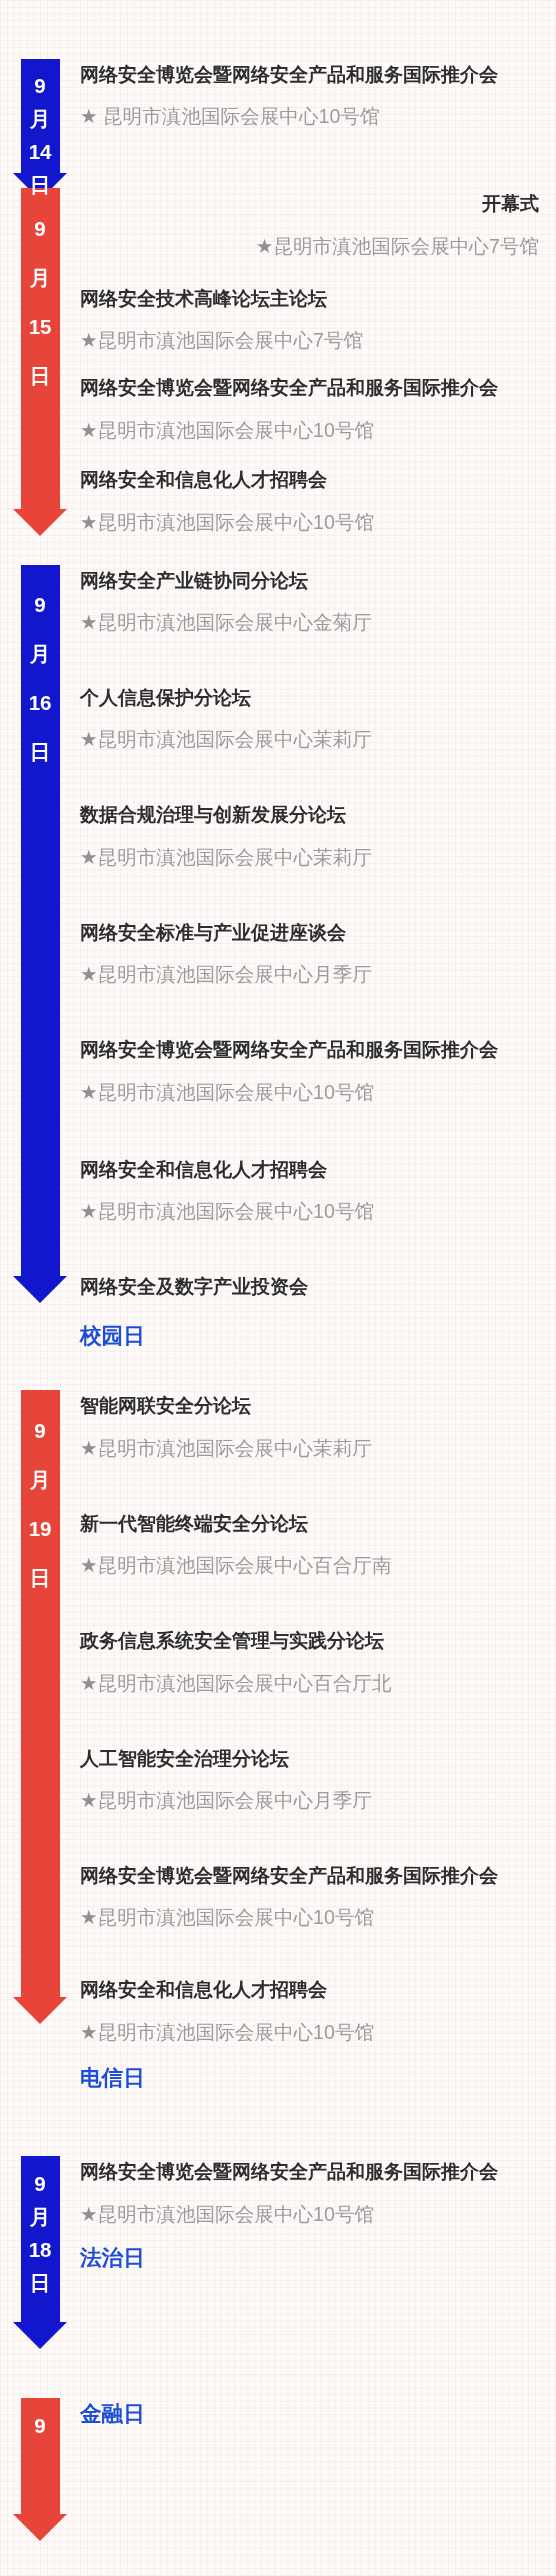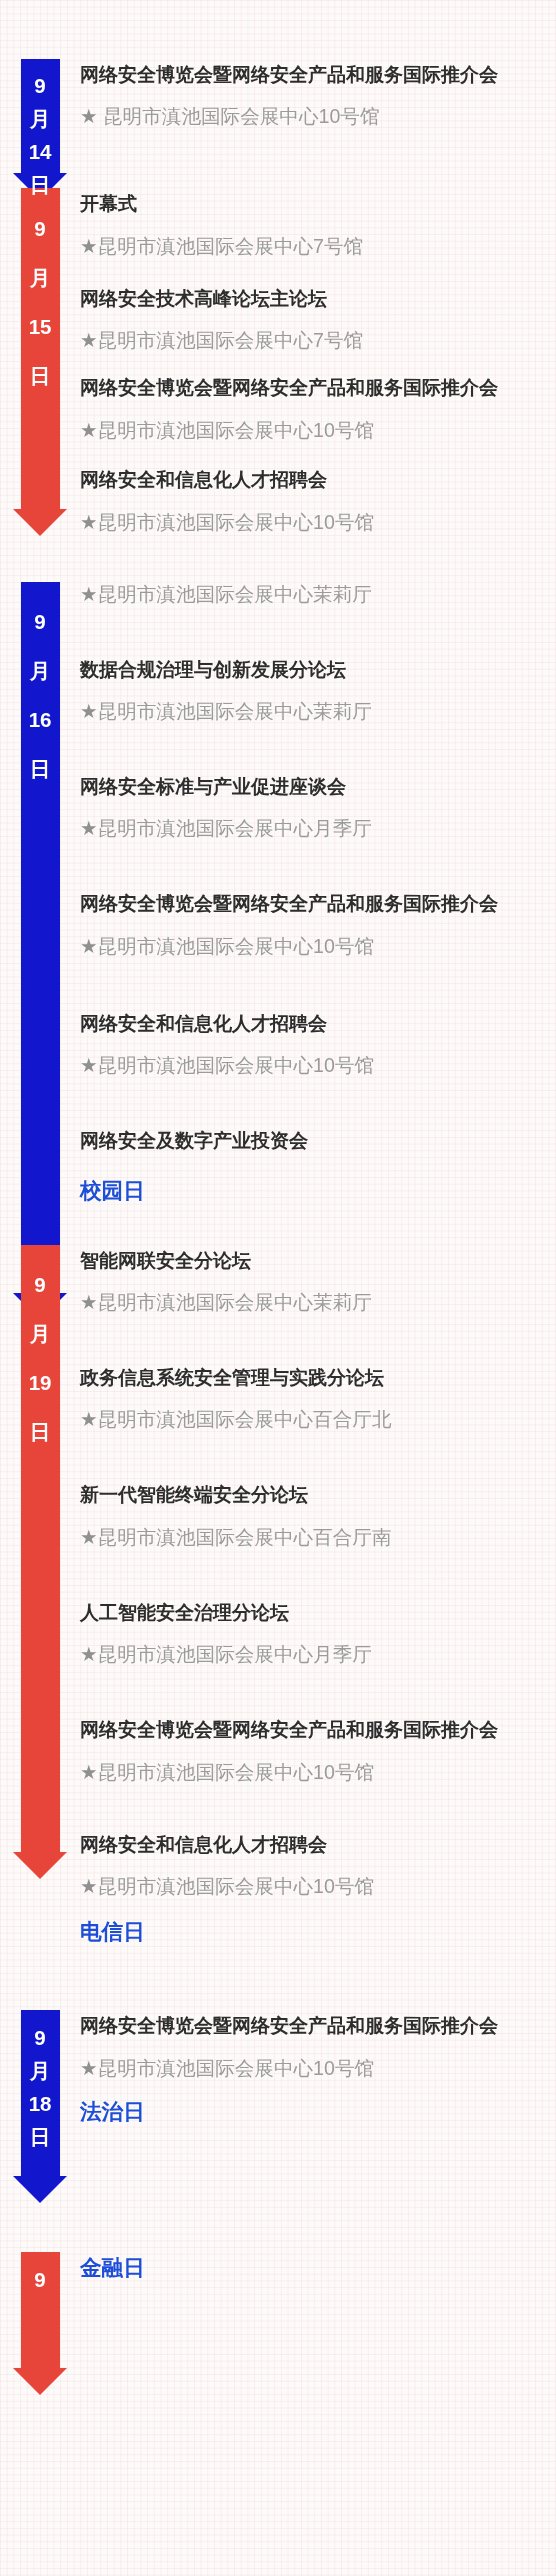--- a/index.html
+++ b/index.html
@@ -75,21 +75,21 @@
 <section class="day red tall" style="margin-bottom:30px;">
   <div class="arrow" style="height:321px;">
     <div class="datecol">
       <span>9</span>
       <span>月</span>
       <span>15</span>
       <span>日</span>
     </div>
   </div>
   <div class="events">
-    <div class="event" style="">
+    <div class="event" style="text-align:right;">
       <div class="event-title">开幕式</div>
       <div class="event-loc"><span class="star">★</span><span>昆明市滇池国际会展中心7号馆</span></div>
     </div>
     <div class="event" style="margin-top:24px;">
       <div class="event-title">网络安全技术高峰论坛主论坛</div>
       <div class="event-loc"><span class="star">★</span><span>昆明市滇池国际会展中心7号馆</span></div>
     </div>
     <div class="event" style="margin-top:19px;">
       <div class="event-title">网络安全博览会暨网络安全产品和服务国际推介会</div>
       <div class="event-loc"><span class="star">★</span><span>昆明市滇池国际会展中心10号馆</span></div>
@@ -104,21 +104,26 @@
 <section class="day blue tall" style="margin-bottom:38px;">
   <div class="arrow" style="height:711px;">
     <div class="datecol">
       <span>9</span>
       <span>月</span>
       <span>16</span>
       <span>日</span>
     </div>
   </div>
   <div class="events">
-    <div class="event" style="margin-top:47px;">
+    <div class="event" style="margin-top:28px;">
+      <div class="event-title">网络安全产业链协同分论坛</div>
+      <div class="event-loc"><span class="star">★</span><span>昆明市滇池国际会展中心金菊厅</span></div>
+    </div>
+    <div class="event" style="margin-top:47px;">
+      <div class="event-title">个人信息保护分论坛</div>
       <div class="event-loc"><span class="star">★</span><span>昆明市滇池国际会展中心茉莉厅</span></div>
     </div>
     <div class="event" style="margin-top:47px;">
       <div class="event-title">数据合规治理与创新发展分论坛</div>
       <div class="event-loc"><span class="star">★</span><span>昆明市滇池国际会展中心茉莉厅</span></div>
     </div>
     <div class="event" style="margin-top:47px;">
       <div class="event-title">网络安全标准与产业促进座谈会</div>
       <div class="event-loc"><span class="star">★</span><span>昆明市滇池国际会展中心月季厅</span></div>
     </div>
@@ -145,28 +150,28 @@
       <span>19</span>
       <span>日</span>
     </div>
   </div>
   <div class="events">
     <div class="event" style="margin-top:28px;">
       <div class="event-title">智能网联安全分论坛</div>
       <div class="event-loc"><span class="star">★</span><span>昆明市滇池国际会展中心茉莉厅</span></div>
     </div>
     <div class="event" style="margin-top:47px;">
+      <div class="event-title">新一代智能终端安全分论坛</div>
+      <div class="event-loc"><span class="star">★</span><span>昆明市滇池国际会展中心百合厅南</span></div>
+    </div>
+    <div class="event" style="margin-top:47px;">
       <div class="event-title">政务信息系统安全管理与实践分论坛</div>
       <div class="event-loc"><span class="star">★</span><span>昆明市滇池国际会展中心百合厅北</span></div>
     </div>
     <div class="event" style="margin-top:47px;">
-      <div class="event-title">新一代智能终端安全分论坛</div>
-      <div class="event-loc"><span class="star">★</span><span>昆明市滇池国际会展中心百合厅南</span></div>
-    </div>
-    <div class="event" style="margin-top:47px;">
       <div class="event-title">人工智能安全治理分论坛</div>
       <div class="event-loc"><span class="star">★</span><span>昆明市滇池国际会展中心月季厅</span></div>
     </div>
     <div class="event" style="margin-top:47px;">
       <div class="event-title">网络安全博览会暨网络安全产品和服务国际推介会</div>
       <div class="event-loc"><span class="star">★</span><span>昆明市滇池国际会展中心10号馆</span></div>
     </div>
     <div class="event" style="margin-top:44px;">
       <div class="event-title">网络安全和信息化人才招聘会</div>
       <div class="event-loc"><span class="star">★</span><span>昆明市滇池国际会展中心10号馆</span></div>

